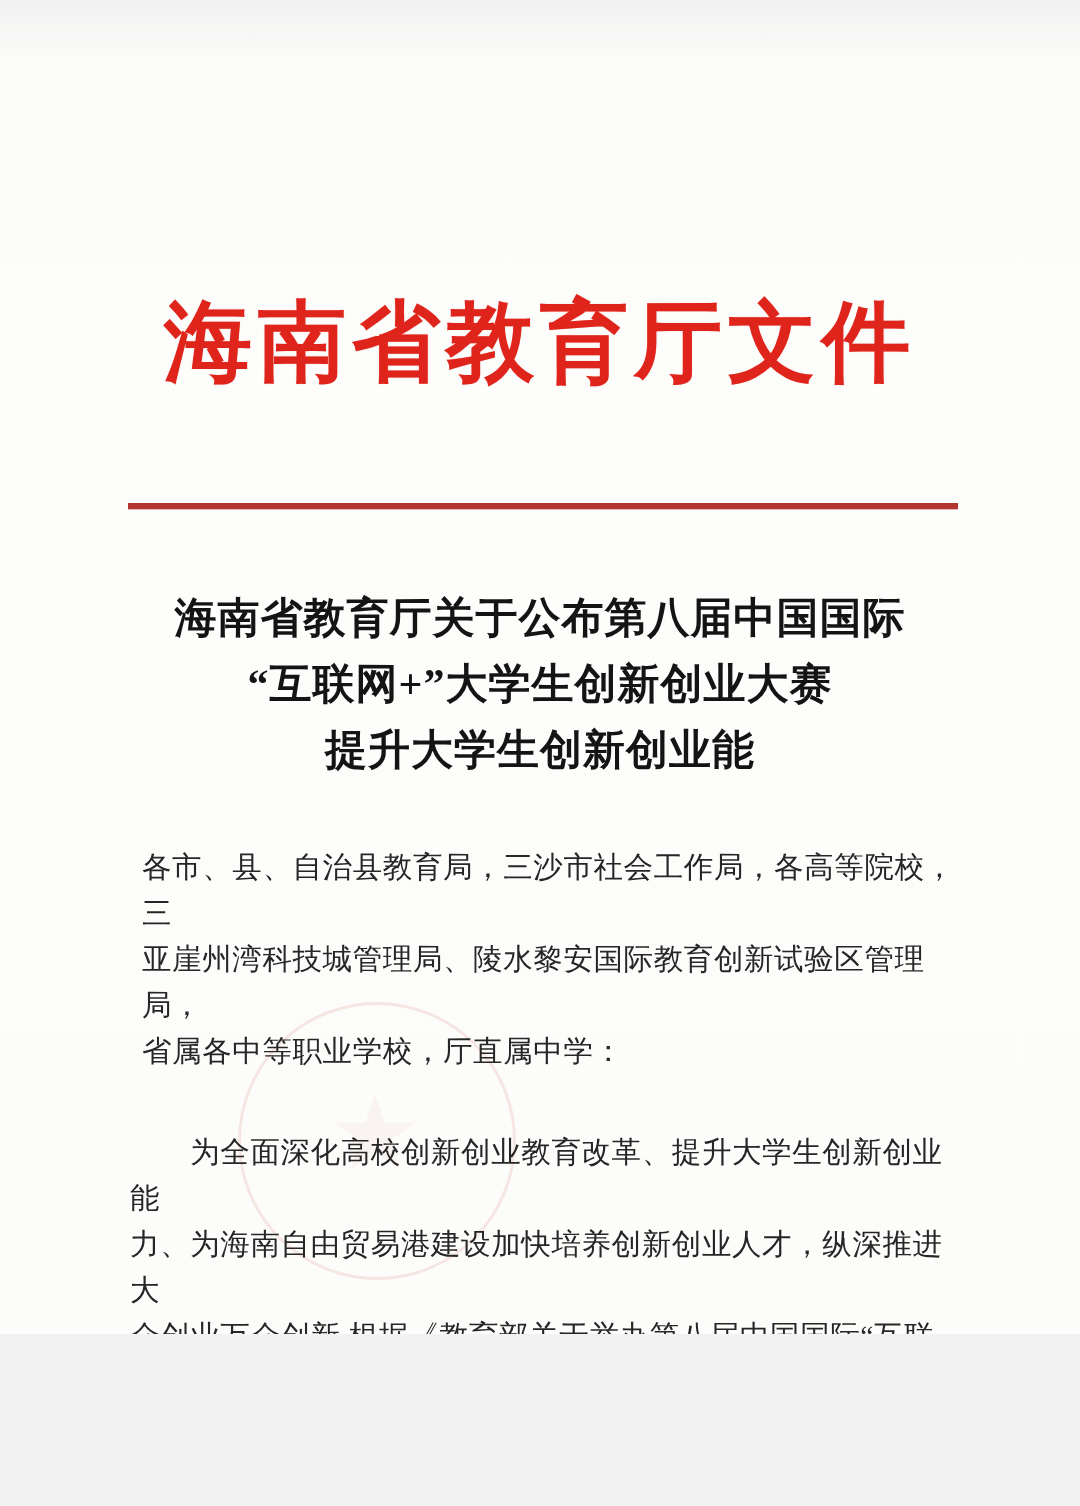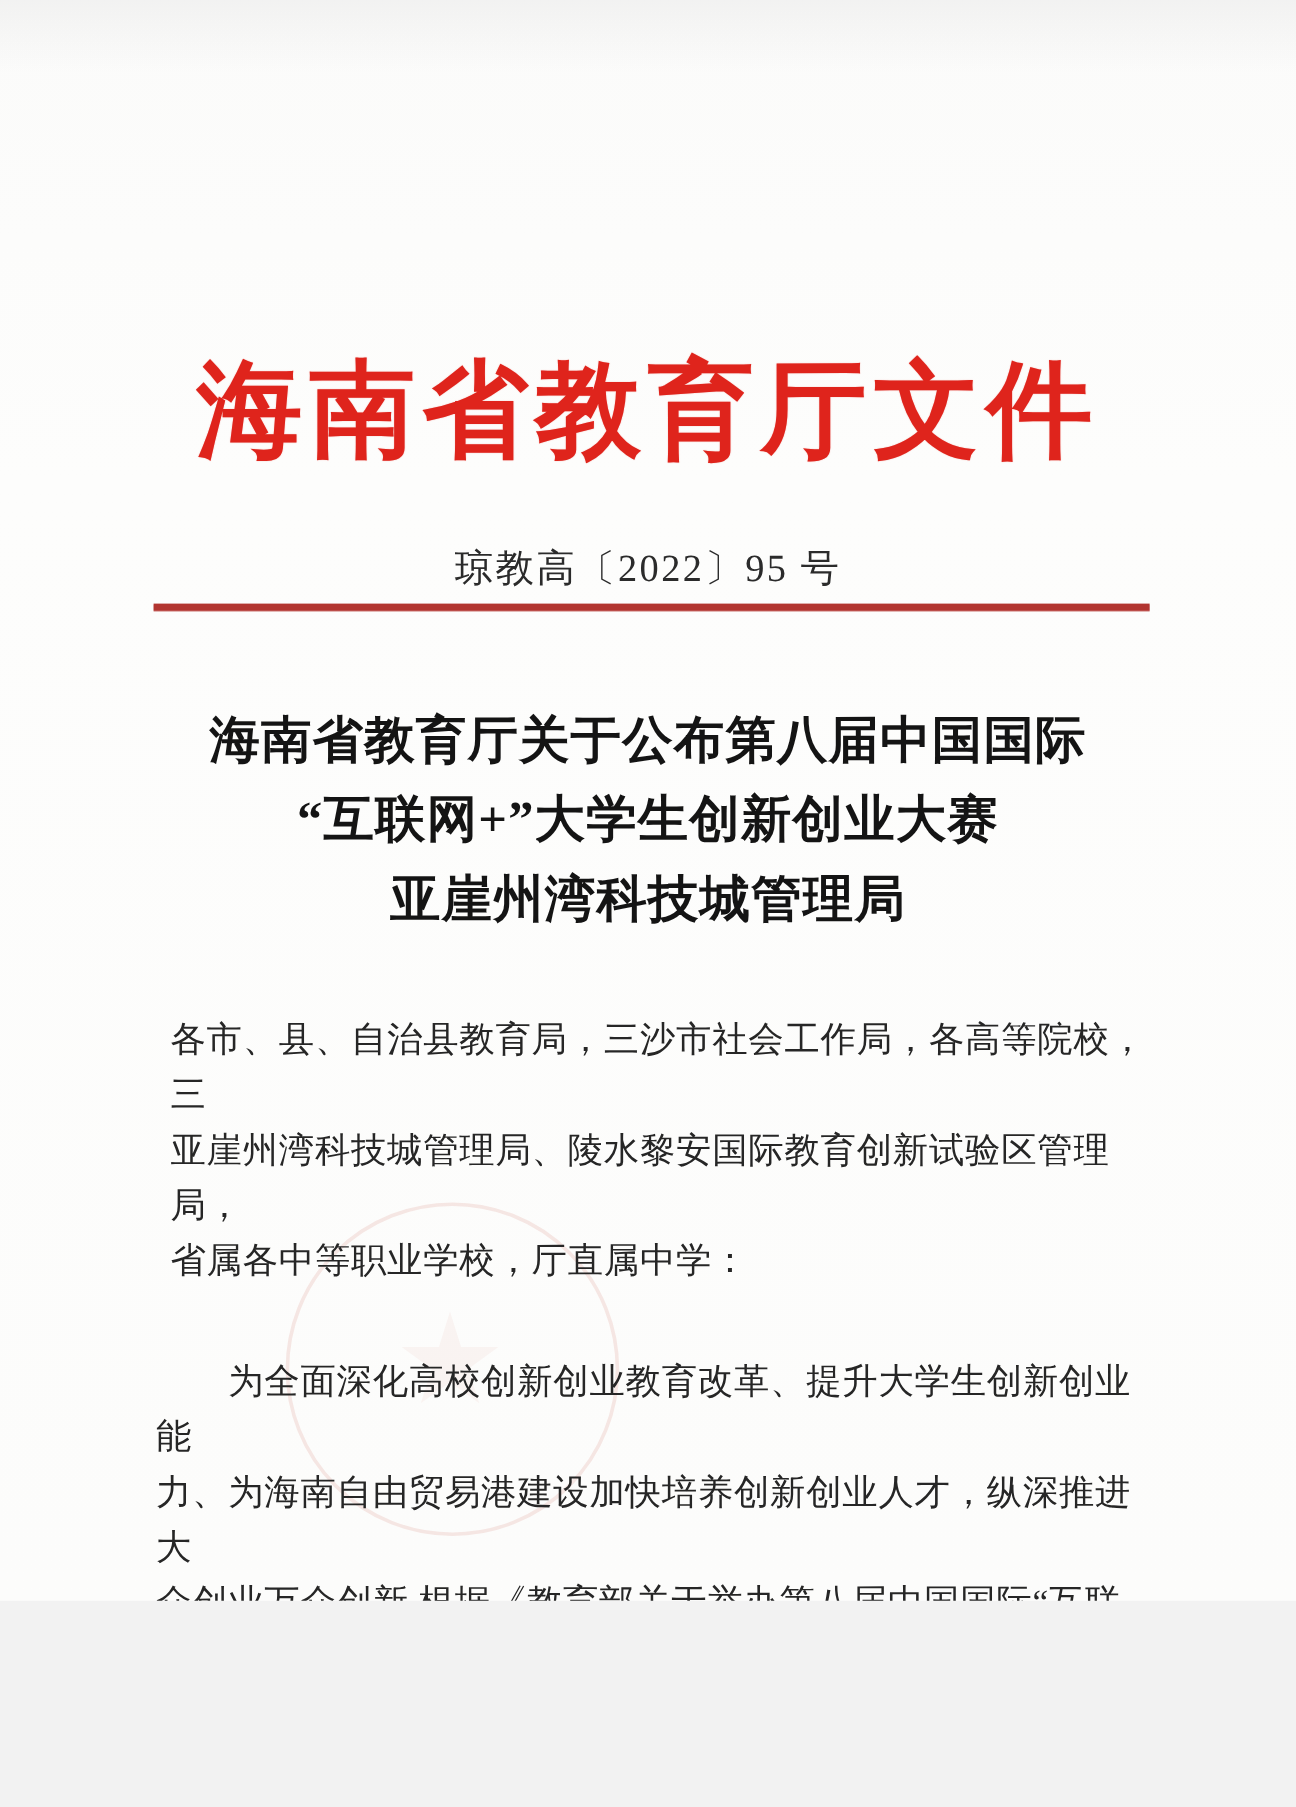--- a/index.html
+++ b/index.html
@@ -103,27 +103,26 @@
 </style>
 </head>
 <body>
 
 <div class="page">
 
   <div class="scan-shade"></div>
 
   <div class="letterhead">海南省教育厅文件</div>
 
-  <div class="doc-number">琼教高〔2022〕95 号</div>
 
   <div class="red-rule"></div>
 
   <div class="notice-title">海南省教育厅关于公布第八届中国国际
 “互联网+”大学生创新创业大赛
-亚崖州湾科技城管理局</div>
+提升大学生创新创业能</div>
 
   <div class="seal-watermark"></div>
 
   <div class="body-block">
     <div class="para-recipients">各市、县、自治县教育局，三沙市社会工作局，各高等院校，三
 亚崖州湾科技城管理局、陵水黎安国际教育创新试验区管理局，
 省属各中等职业学校，厅直属中学：</div>
     <div class="para-body">　　为全面深化高校创新创业教育改革、提升大学生创新创业能
 力、为海南自由贸易港建设加快培养创新创业人才，纵深推进大
 众创业万众创新,根据《教育部关于举办第八届中国国际“互联网

